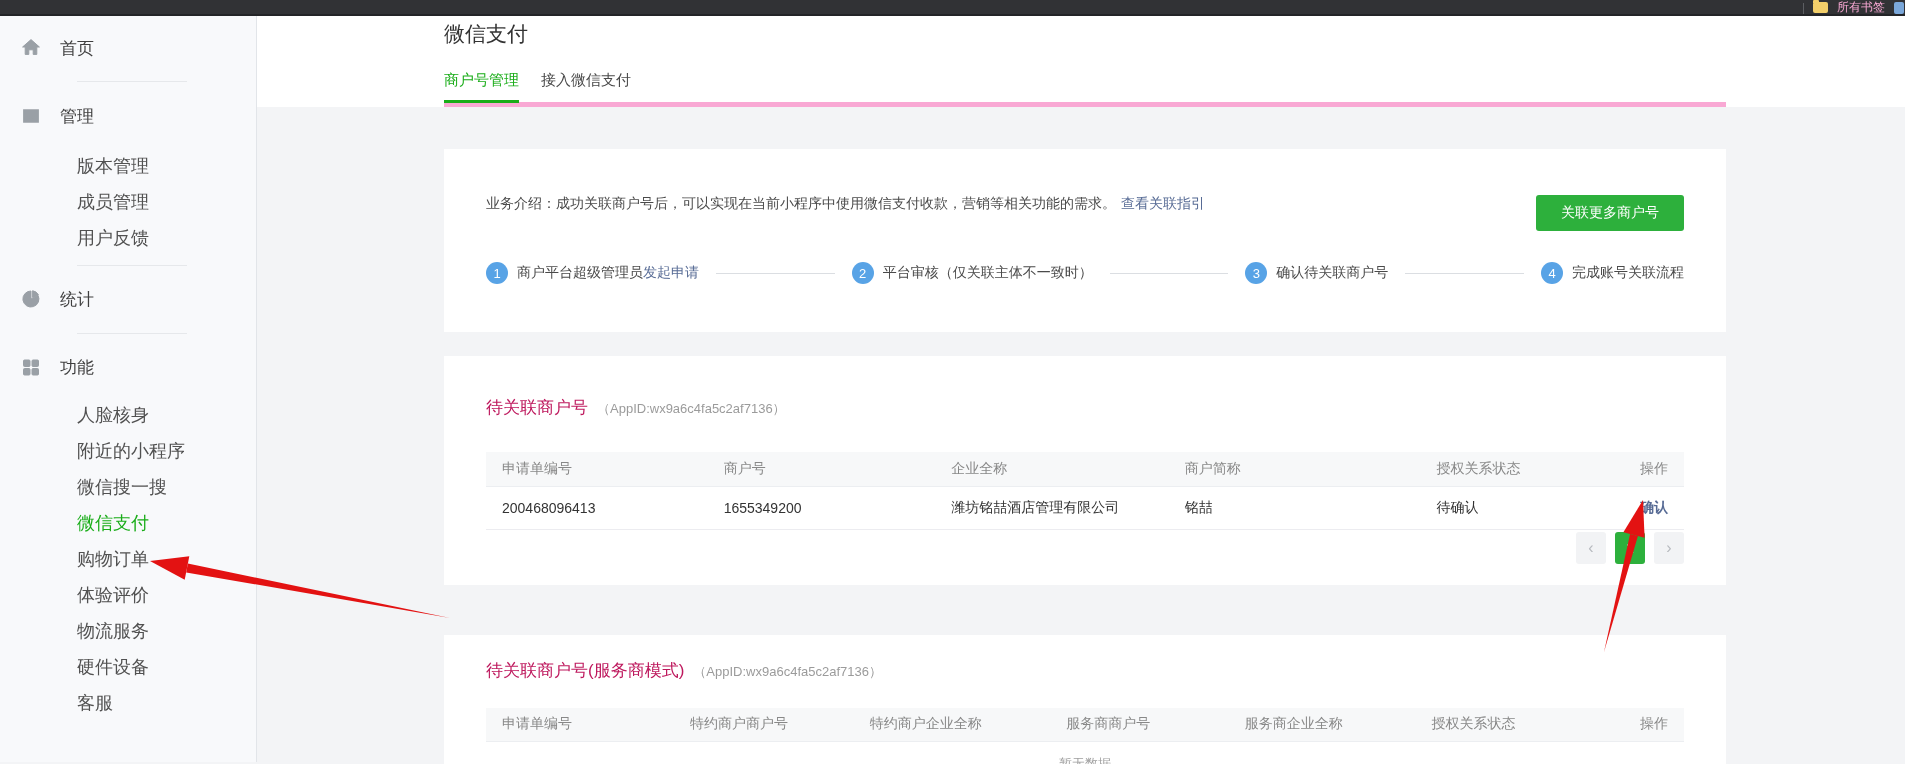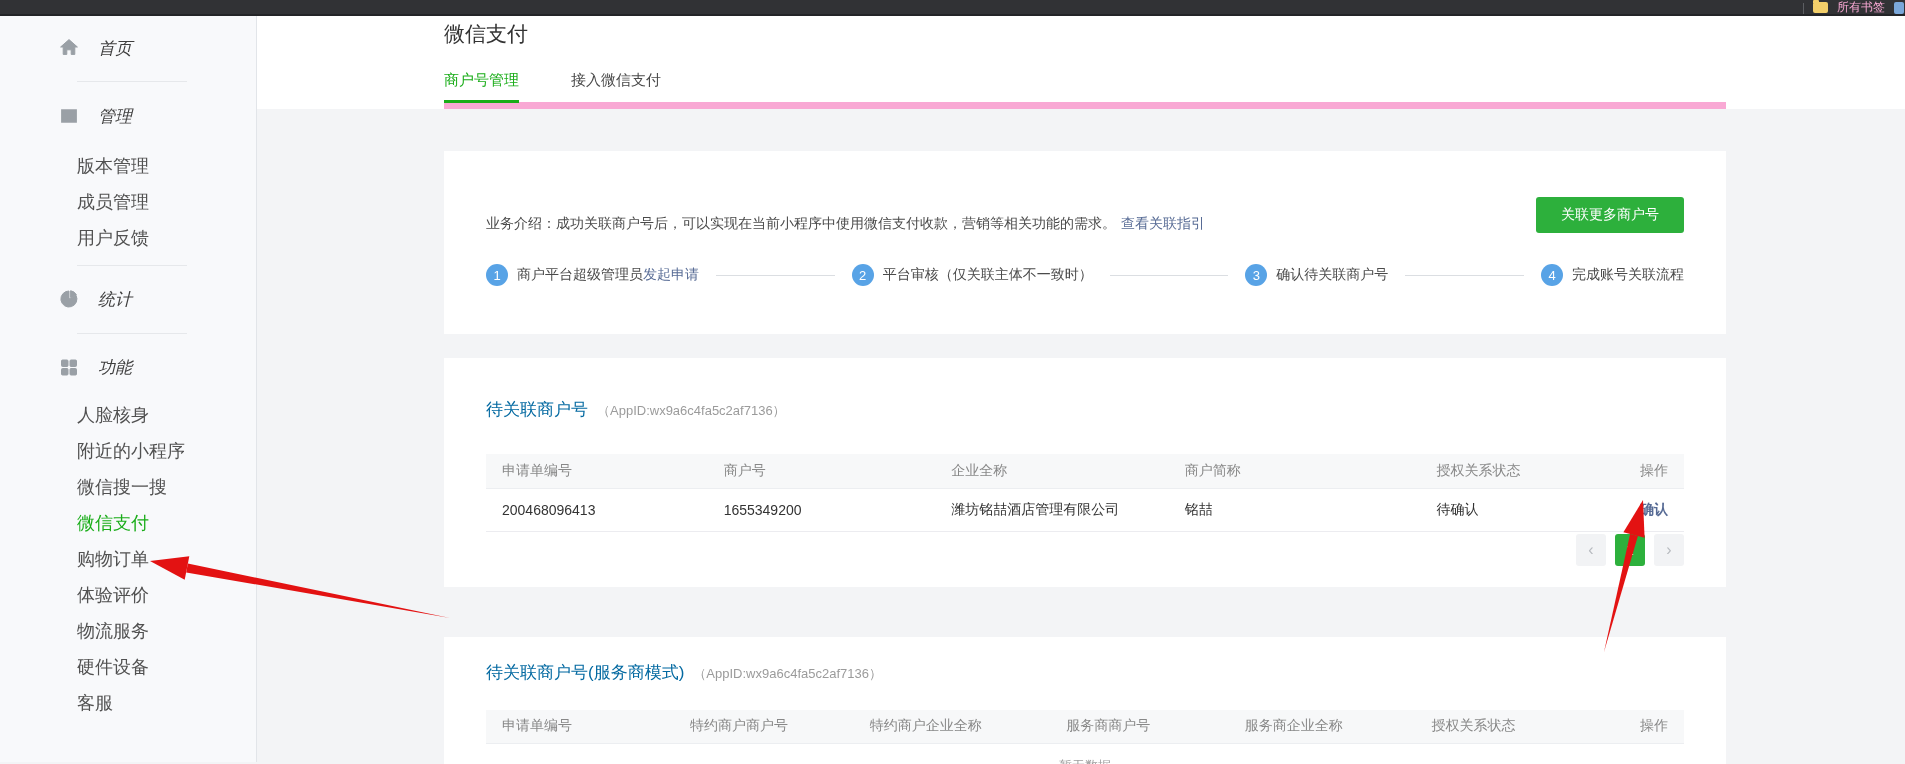--- a/index.html
+++ b/index.html
@@ -16,59 +16,59 @@
   .folder-icon:before { content:""; position:absolute; top:-2px; left:0; width:6px; height:3px; background:#f3cf6a; border-radius:1px 1px 0 0; }
   .tb-label { color:#f9a8d4; font-size:12px; white-space:nowrap; margin-top:2px; }
   .partial-icon { width:10px; height:12px; background:#7aa7d9; border-radius:2px; margin-right:-5px; margin-top:2px; }
 
   
   .app { display:flex; height:746px; }
   .sidebar { width:257px; flex-shrink:0; background:#f8f9fb; border-right:1px solid #e2e5e9; }
   .main { flex:1; background:#f3f4f6; }
 
   
-  .side-top { height:40px; display:flex; align-items:center; padding-left:59px; gap:19px;
-              font-size:17px; color:#3f3f3f; cursor:pointer;font-style:italic; }
+  .side-top { height:40px; display:flex; align-items:center; padding-left:21px; gap:19px;
+              font-size:17px; color:#3f3f3f; cursor:pointer; }
   .side-icon { width:20px; height:20px; fill:#9aa0a6; stroke:#9aa0a6; flex-shrink:0; }
   .mt12{margin-top:12px} .mt13{margin-top:13px} .mt14{margin-top:14px}
   .side-divider { height:1px; background:#e6e8eb; width:110px; margin-left:77px; }
   .d1{margin-top:13px} .d2{margin-top:9px} .d3{margin-top:14px}
   .side-sub { height:36px; line-height:36px; padding-left:77px; font-size:18px; color:#515151; cursor:pointer; }
   .sub-first{margin-top:12px} .sub-first2{margin-top:10px}
   .side-sub.active { color:#1aad19; }
 
   
   .header-strip { background:#fff; padding:4px 0 0 187px; }
   .page-title { font-size:21px; line-height:28px; color:#333; font-weight:400; }
-  .tabs { margin-top:22px; width:1282px; border-bottom:7px solid #f9a8d4; display:flex; gap:52px; }
+  .tabs { margin-top:22px; width:1282px; border-bottom:5px solid #f9a8d4; display:flex; gap:22px; }
   .tab { font-size:15px; line-height:20px; padding-bottom:10px; color:#4a4a4a; border-bottom:3px solid transparent; margin-bottom:-1px; cursor:pointer; }
   .tab.active { color:#1aad19; border-bottom-color:#1aad19; }
 
   
   .content { padding-left:187px; }
   .card { width:1282px; background:#fff; }
   .card1 { margin-top:42px; padding:46px 42px 48px; }
   .card2 { margin-top:24px; padding:40px 42px 21px; }
   .card3 { margin-top:50px; padding:24px 42px 60px; }
 
-  .intro-row { display:flex; align-items:flex-end; justify-content:space-between; }
+  .intro-row { display:flex; align-items:flex-start; justify-content:space-between; }
   .intro-text { font-size:14px; color:#4a4a4a; }
   .link { color:#576b95; cursor:pointer; }
   .guide-link { margin-left:5px; }
   .assoc-btn { background:#2db03c; border:none; color:#fff; font-size:14px; height:36px; padding:0 25px;
                border-radius:3px; cursor:pointer; font-family:inherit; }
 
   .steps { display:flex; align-items:center; margin-top:31px; font-size:14px; color:#4a4a4a; }
   .step { display:flex; align-items:center; white-space:nowrap; }
   .step-circle { width:22px; height:22px; border-radius:50%; background:#58a3e6; color:#fff; font-size:13px;
                  display:flex; align-items:center; justify-content:center; margin-right:9px; flex-shrink:0; }
   .step-line { flex:1; height:1px; background:#dbdee2; margin:0 17px; }
 
   .section-title-row { display:flex; align-items:baseline; }
-  .section-title { font-size:17px; color:#0369a1; font-weight:400;text-align:center; }
+  .section-title { font-size:17px; color:#be185d; font-weight:400;text-align:center; }
   .appid { font-size:13px; color:#9b9b9b; margin-left:9px; }
 
   table { width:100%; border-collapse:collapse; margin-top:33px; font-size:14px; table-layout:fixed; }
   thead th { background:#f7f8f9; color:#888; font-weight:400; text-align:left; height:34px;
              padding:0 0 0 16px; border-bottom:1px solid #eceef1; }
   thead th.col-action { text-align:right; padding-right:16px; }
   tbody td { height:43px; padding-left:16px; color:#333; border-bottom:1px solid #ececf0; }
   tbody td.col-action { text-align:right; padding-right:16px;font-weight:bold; }
   .empty-row td { border-bottom:none; text-align:center; color:#9e9e9e; font-size:13px; padding:13px 0 0 0; height:auto; }
   .sp-table { margin-top:26px; }

